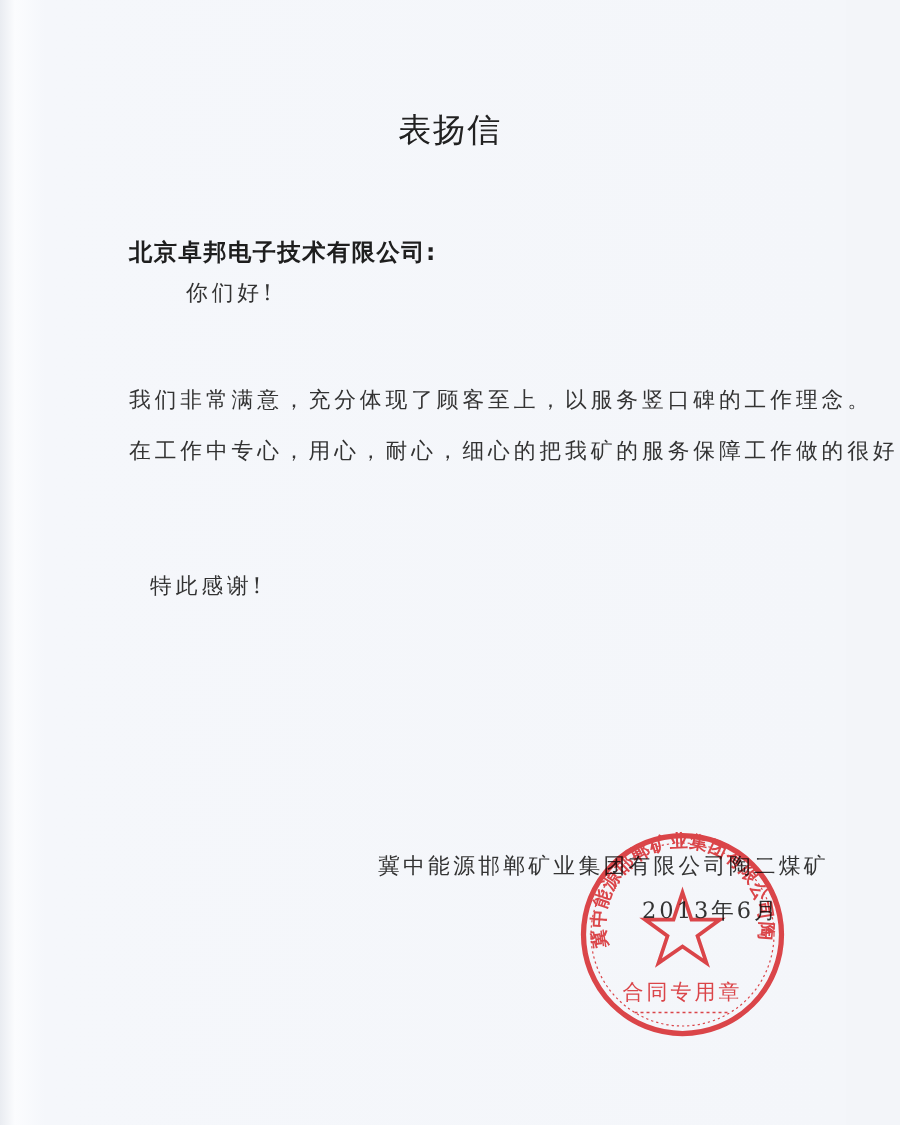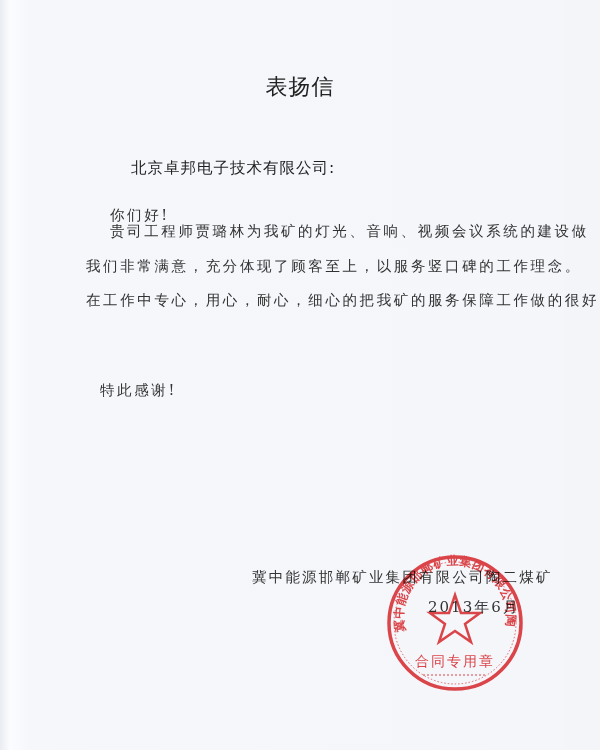--- a/index.html
+++ b/index.html
@@ -29,34 +29,33 @@
       font-family: "DejaVu Sans", "Liberation Sans", sans-serif;
       font-size: 22px;
       letter-spacing: 1px;
       color: #222;
       font-weight: normal;
     }
     .salutation {
       position: absolute;
       left: 86px; top: 158px;
       font-family: "DejaVu Sans", "Liberation Sans", sans-serif;
-      font-weight: normal;
+      font-weight: bold;
       font-size: 15.5px;
       letter-spacing: 1px;
       color: #1e1e1e;
-      margin-left: 45px;
     }
     .line {
       position: absolute;
       font-size: 14.5px;
       letter-spacing: 2.6px;
       color: #333;
       white-space: nowrap;
     }
-    .greeting { left: 110px; top: 186px; margin-top: 20px; }
+    .greeting { left: 124px; top: 186px; }
     .body-1 { left: 110px; top: 222px; }
     .body-2 { left: 86px; top: 257px; }
     .body-3 { left: 86px; top: 291px; }
     .body-4 { left: 86px; top: 326px; }
     .closing { left: 100px; top: 381px; }
 
     .signature {
       position: absolute;
       left: 252px; top: 568px;
       font-size: 14.5px;
@@ -83,21 +82,20 @@
 </head>
 <body>
 
 <div class="page">
   <div class="title">表扬信</div>
 
   <div class="salutation">北京卓邦电子技术有限公司:</div>
 
   <div class="line greeting">你们好!</div>
 
-  <div class="line body-1">贵司工程师贾璐林为我矿的灯光、音响、视频会议系统的建设做</div>
   <div class="line body-2">我们非常满意，充分体现了顾客至上，以服务竖口碑的工作理念。</div>
   <div class="line body-3">在工作中专心，用心，耐心，细心的把我矿的服务保障工作做的很好，</div>
 
   <div class="line closing">特此感谢!</div>
 
   <div class="signature">冀中能源邯郸矿业集团有限公司陶二煤矿</div>
   <div class="date">2013年6月</div>
 
   <svg class="seal" viewBox="0 0 140 140" xmlns="http://www.w3.org/2000/svg">
     <defs>

